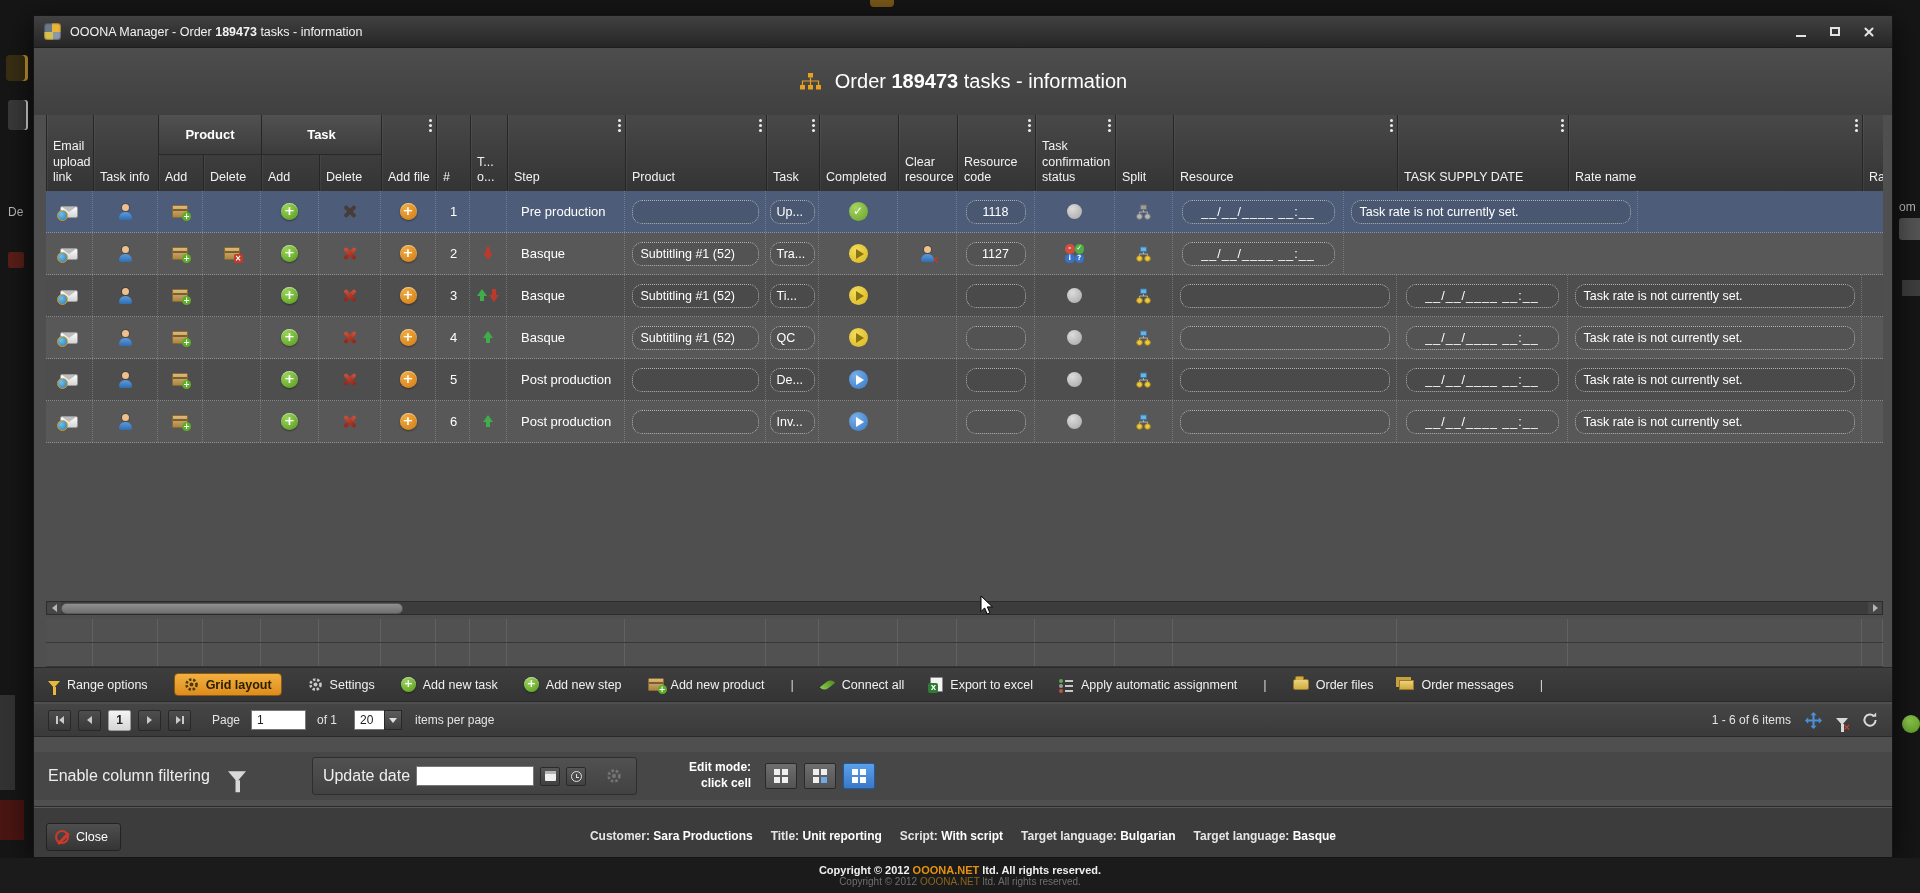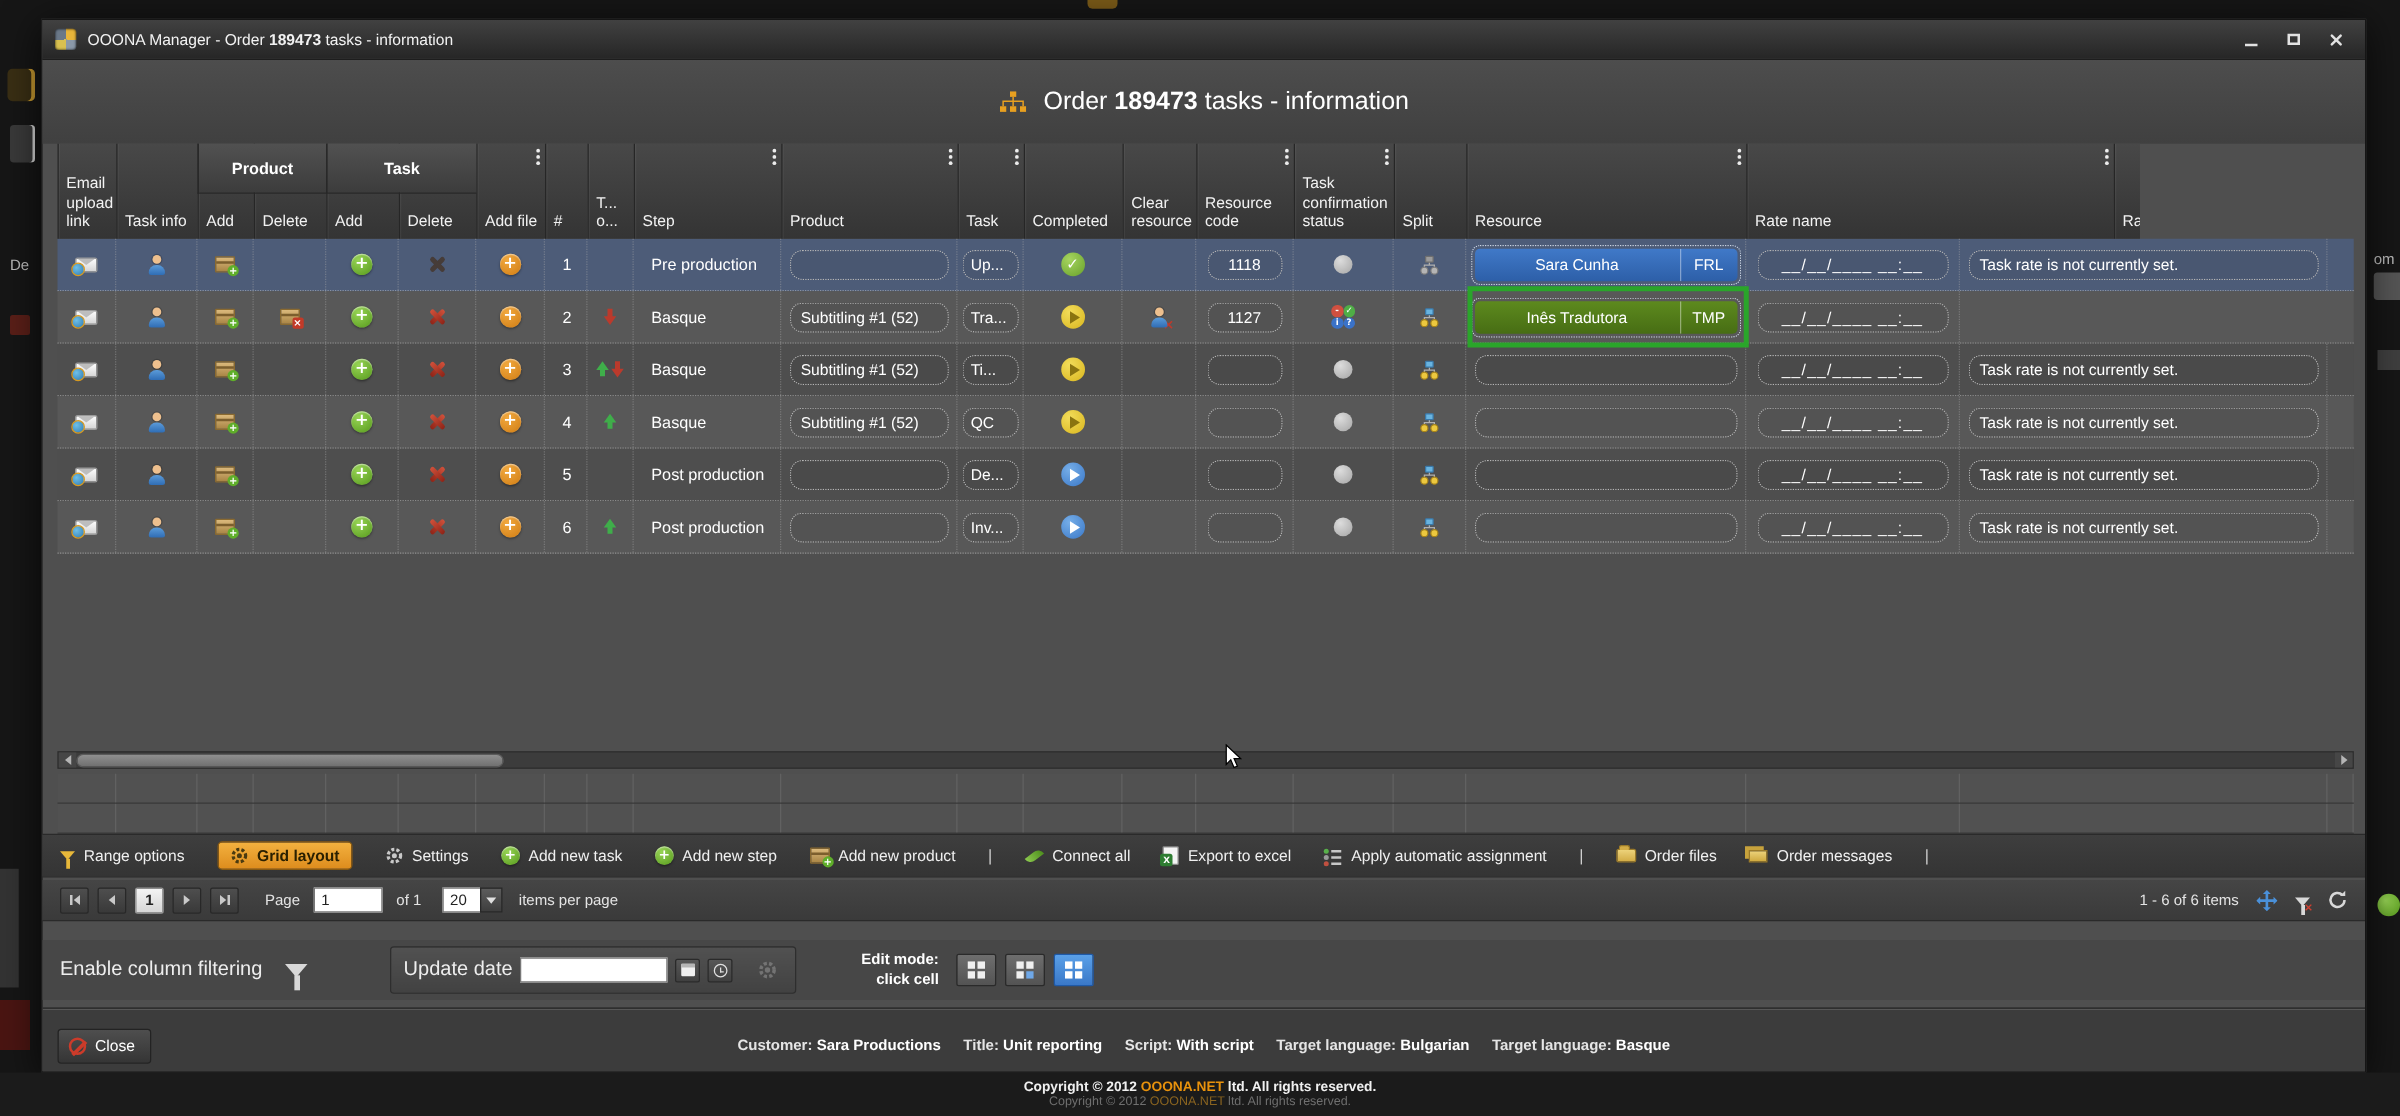--- a/index.html
+++ b/index.html
@@ -321,20 +321,24 @@
             <span>Task confirmation status</span>
             <span class="kebab"></span>
           </div>
         <div class="hc c16">
             <span>Split</span>
           </div>
         <div class="hc c17">
             <span>Resource</span>
             <span class="kebab"></span>
           </div>
+        <div class="hc c18">
+            <span>TASK SUPPLY DATE</span>
+            <span class="kebab"></span>
+          </div>
         <div class="hc c19">
             <span>Rate name</span>
             <span class="kebab"></span>
           </div>
         <div class="hc c20">
             <span>Rat</span>
           </div>
       </div>
 
       <div class="grow selected">
@@ -385,26 +389,20 @@
             <span class="ic ic-dot"></span>
           </div>
         <div class="rc c16">
             <svg width="17" height="16" viewBox="0 0 17 16">
               <path d="M8.5 5.5v2.5M4.5 12V8h8v4" stroke="#b0b0b0" fill="none"></path>
               <rect x="5.5" y="1" width="6" height="4.6" rx="0.5" fill="#9c9c9c" stroke="#6f6f6f"></rect>
               <circle cx="4.5" cy="12.5" r="2.8" fill="#b5b5b5" stroke="#7a7a7a"></circle>
               <circle cx="12.5" cy="12.5" r="2.8" fill="#b5b5b5" stroke="#7a7a7a"></circle>
             </svg>
           </div>
-        <div class="rc c17">
-            <div class="pill blue">
-              <span class="nm">Sara Cunha</span>
-              <span class="bd">FRL</span>
-            </div>
-          </div>
         <div class="rc c18">
             <div class="din w-date">
               <span>__/__/____  __:__</span>
             </div>
           </div>
         <div class="rc c19">
             <div class="din w-rate">
               <span>Task rate is not currently set.</span>
             </div>
           </div>
@@ -473,27 +471,20 @@
               <span class="mc m4"></span>
             </span>
           </div>
         <div class="rc c16">
             <svg width="17" height="16" viewBox="0 0 17 16">
               <path d="M8.5 5.5v2.5M4.5 12V8h8v4" stroke="#b0b0b0" fill="none"></path>
               <rect x="5.5" y="1" width="6" height="4.6" rx="0.5" fill="#69b4e0" stroke="#3a78a8"></rect>
               <circle cx="4.5" cy="12.5" r="2.8" fill="#ecc83f" stroke="#a8851a"></circle>
               <circle cx="12.5" cy="12.5" r="2.8" fill="#ecc83f" stroke="#a8851a"></circle>
             </svg>
-          </div>
-        <div class="rc c17">
-            <div class="gframe"></div>
-            <div class="pill green">
-              <span class="nm">Inês Tradutora</span>
-              <span class="bd">TMP</span>
-            </div>
           </div>
         <div class="rc c18">
             <div class="din w-date">
               <span>__/__/____  __:__</span>
             </div>
           </div>
         <div class="rc c20"></div>
       </div>
 
       <div class="grow dark">

